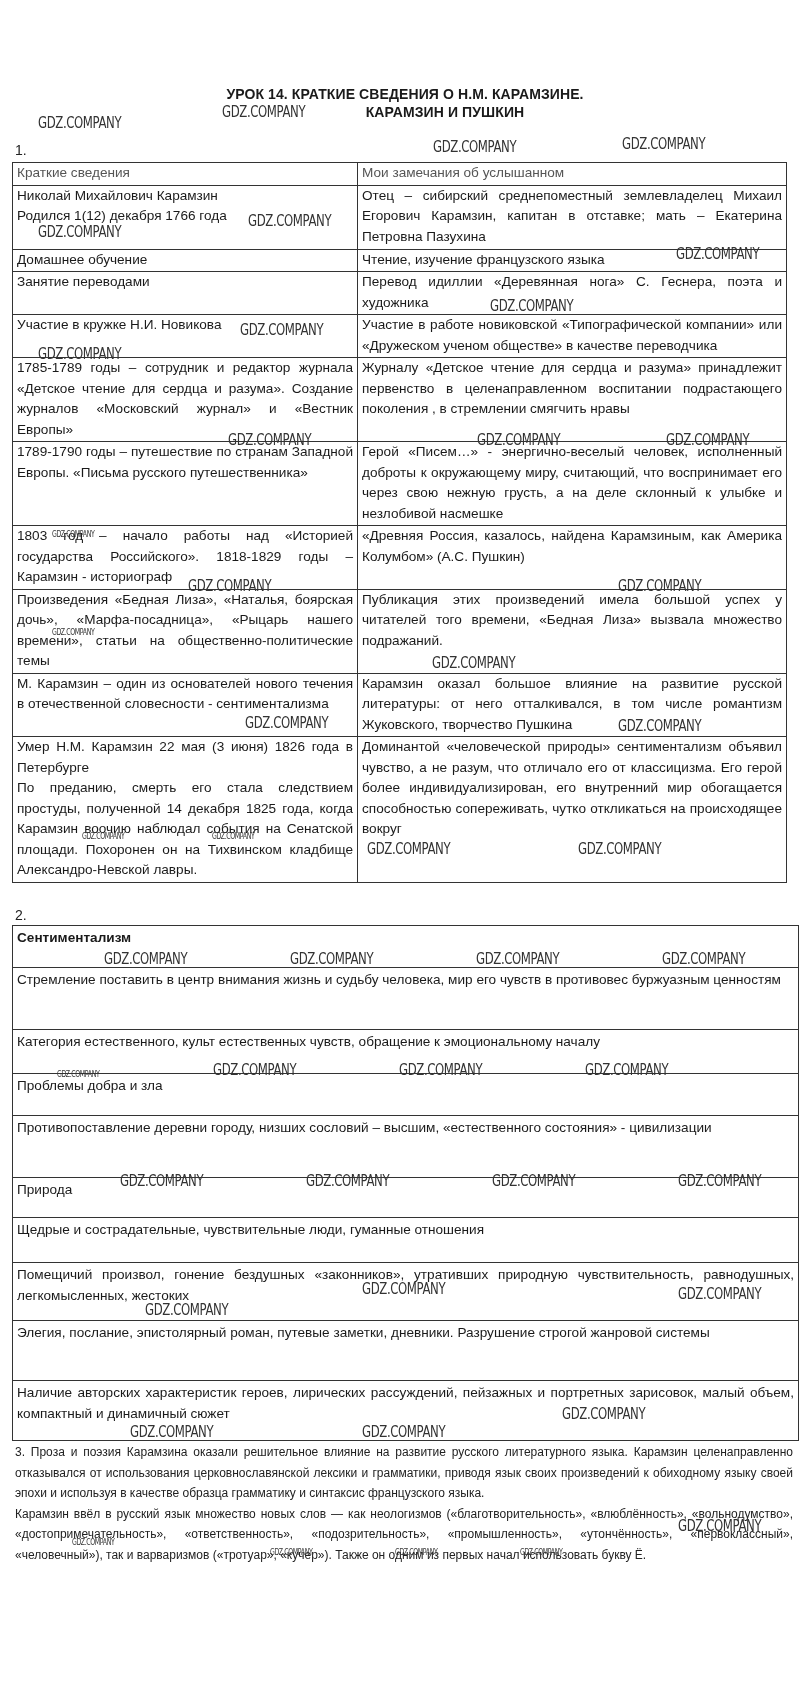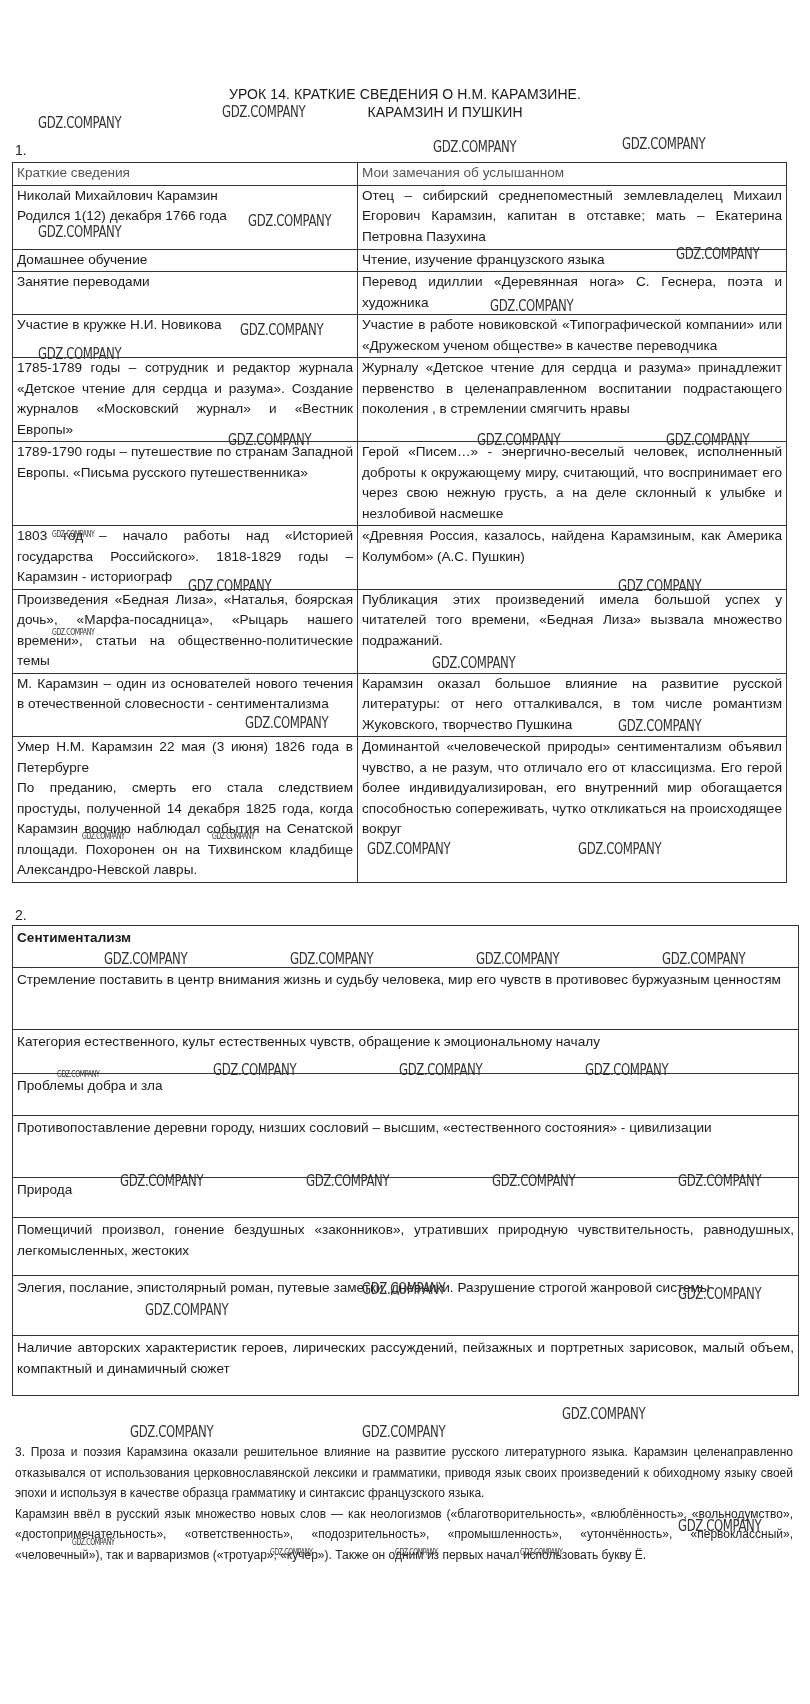--- a/index.html
+++ b/index.html
@@ -4,21 +4,21 @@
   <style>
     html, body { margin: 0; padding: 0; background: #ffffff; }
     body {
       width: 810px; height: 1704px; position: relative; overflow: hidden;
       font-family: "Liberation Sans", "DejaVu Sans", sans-serif;
       color: #1a1a1a;
     }
     .page { position: absolute; left: 0; top: 0; width: 810px; height: 1704px; }
     .title {
       position: absolute; left: 0; width: 810px; text-align: center;
-      font-weight: normal; font-size: 14px; letter-spacing: 0.1px;
+      font-weight: bold; font-size: 14px; letter-spacing: 0.1px;
     }
     .title.l1 { top: 86px; }
     .title.l2 { top: 104px; left: 40px; }
     .section-num { position: absolute; left: 15px; font-size: 14px; color: #222; }
 
     table { border-collapse: collapse; position: absolute; }
     td {
       border: 1px solid #333; vertical-align: top;
       font-size: 13.6px; line-height: 20.5px; padding: 0 4px 1px 4px;
       text-align: justify;
@@ -124,20 +124,23 @@
       <td>Категория естественного, культ естественных чувств, обращение к эмоциональному началу</td>
     </tr>
     <tr style="height:42px;">
       <td>Проблемы добра и зла</td>
     </tr>
     <tr style="height:62px;">
       <td>Противопоставление деревни городу, низших сословий – высшим, «естественного состояния» - цивилизации</td>
     </tr>
     <tr style="height:40px;">
       <td>Природа</td>
+    </tr>
+    <tr style="height:45px;">
+      <td>Щедрые и сострадательные, чувствительные люди, гуманные отношения</td>
     </tr>
     <tr style="height:58px;">
       <td>Помещичий произвол, гонение бездушных «законников», утративших природную чувствительность, равнодушных, легкомысленных, жестоких</td>
     </tr>
     <tr style="height:60px;">
       <td>Элегия, послание, эпистолярный роман, путевые заметки, дневники. Разрушение строгой жанровой системы</td>
     </tr>
     <tr style="height:60px;">
       <td>Наличие авторских характеристик героев, лирических рассуждений, пейзажных и портретных зарисовок, малый объем, компактный и динамичный сюжет</td>
     </tr>

